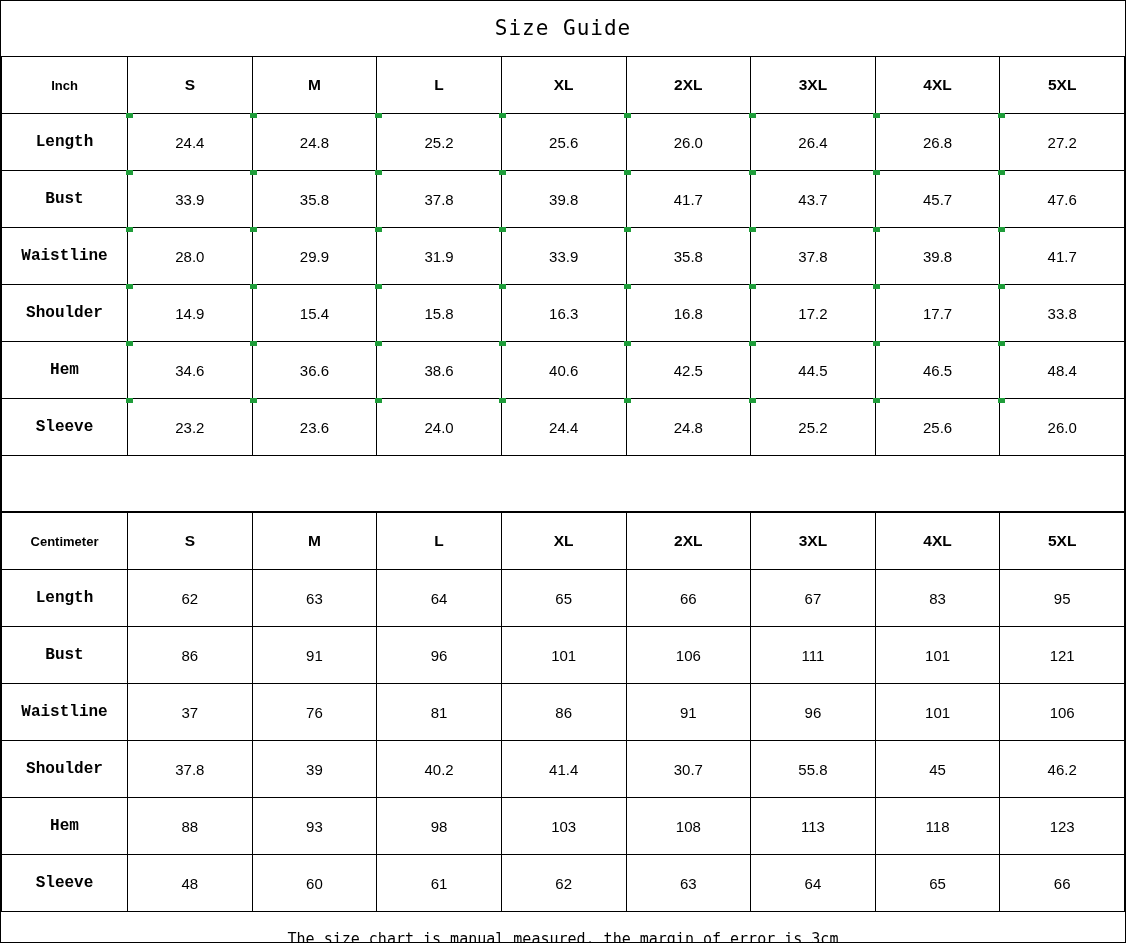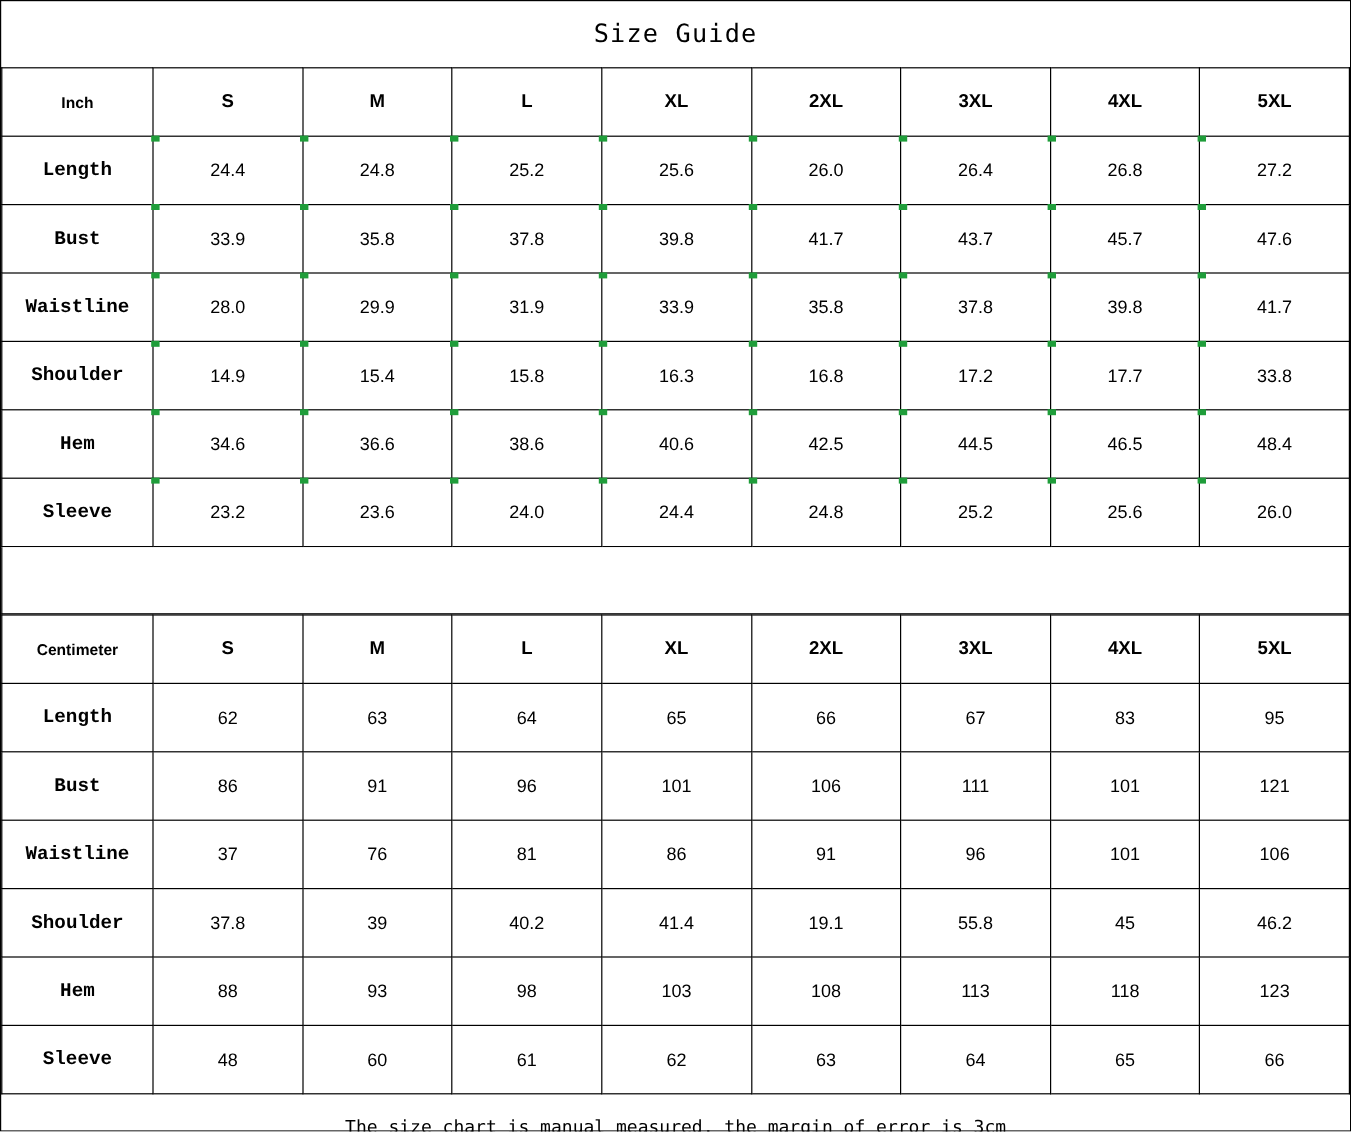--- a/index.html
+++ b/index.html
@@ -226,21 +226,21 @@
         <td>96</td>
         <td>101</td>
         <td>106</td>
       </tr>
       <tr>
         <td class="rowhead">Shoulder</td>
         <td>37.8</td>
         <td>39</td>
         <td>40.2</td>
         <td>41.4</td>
-        <td>19.1</td>
+        <td>30.7</td>
         <td>55.8</td>
         <td>45</td>
         <td>46.2</td>
       </tr>
       <tr>
         <td class="rowhead">Hem</td>
         <td>88</td>
         <td>93</td>
         <td>98</td>
         <td>103</td>

